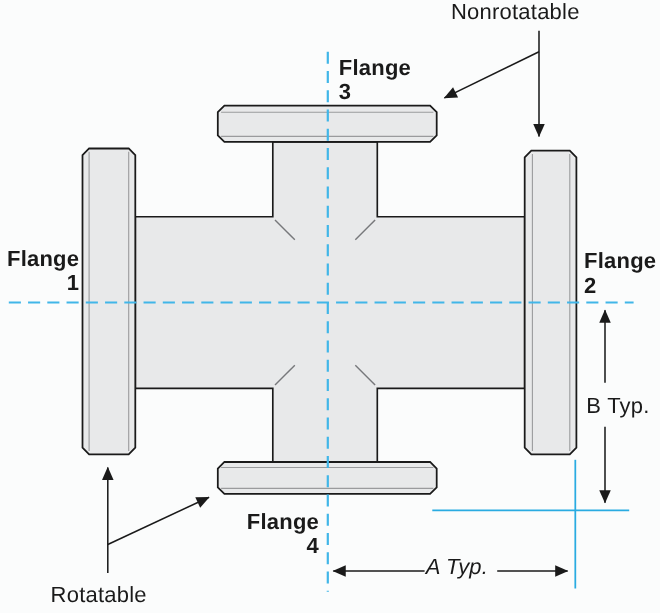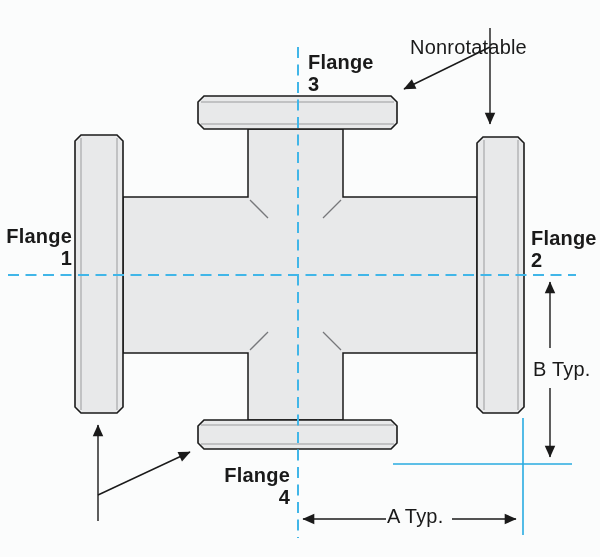--- a/index.html
+++ b/index.html
@@ -86,21 +86,21 @@
     </g>
 
     <g stroke="#1a1a1a" stroke-width="1.4" fill="none">
       <line x1="550" y1="348" x2="550" y2="282" marker-end="url(#arr)"></line>
       <line x1="550" y1="388" x2="550" y2="457" marker-end="url(#arr)"></line>
       <line x1="386" y1="519" x2="303" y2="519" marker-end="url(#arr)"></line>
       <line x1="452" y1="519" x2="516" y2="519" marker-end="url(#arr)"></line>
     </g>
   </svg>
 
-  <div class="lbl" style="left:410px;top:0px;margin-top:36px;">Nonrotatable</div>
+  <div class="lbl" style="left:410px;top:0px;">Nonrotatable</div>
 
   <div class="lbl" style="left:308px;top:51px;">
     <span class="ln">Flange</span>
     <span class="ln">3</span>
   </div>
 
   <div class="lbl ra" style="left:2px;top:225px;width:70px;">
     <span class="ln">Flange</span>
     <span class="ln">1</span>
   </div>
@@ -108,18 +108,19 @@
   <div class="lbl" style="left:531px;top:227px;">
     <span class="ln">Flange</span>
     <span class="ln">2</span>
   </div>
 
   <div class="lbl ra" style="left:210px;top:464px;width:80px;">
     <span class="ln">Flange</span>
     <span class="ln">4</span>
   </div>
 
+  <div class="lbl" style="left:46px;top:530px;">Rotatable</div>
 
   <div class="lbl" style="left:533px;top:358px;text-align:right;">B Typ.</div>
 
-  <div class="lbl" style="left:387px;top:505px;">A Typ.</div>
+  <div class="lbl" style="left:387px;top:505px;font-style:italic;">A Typ.</div>
 
 </div>
 
 </body></html>

